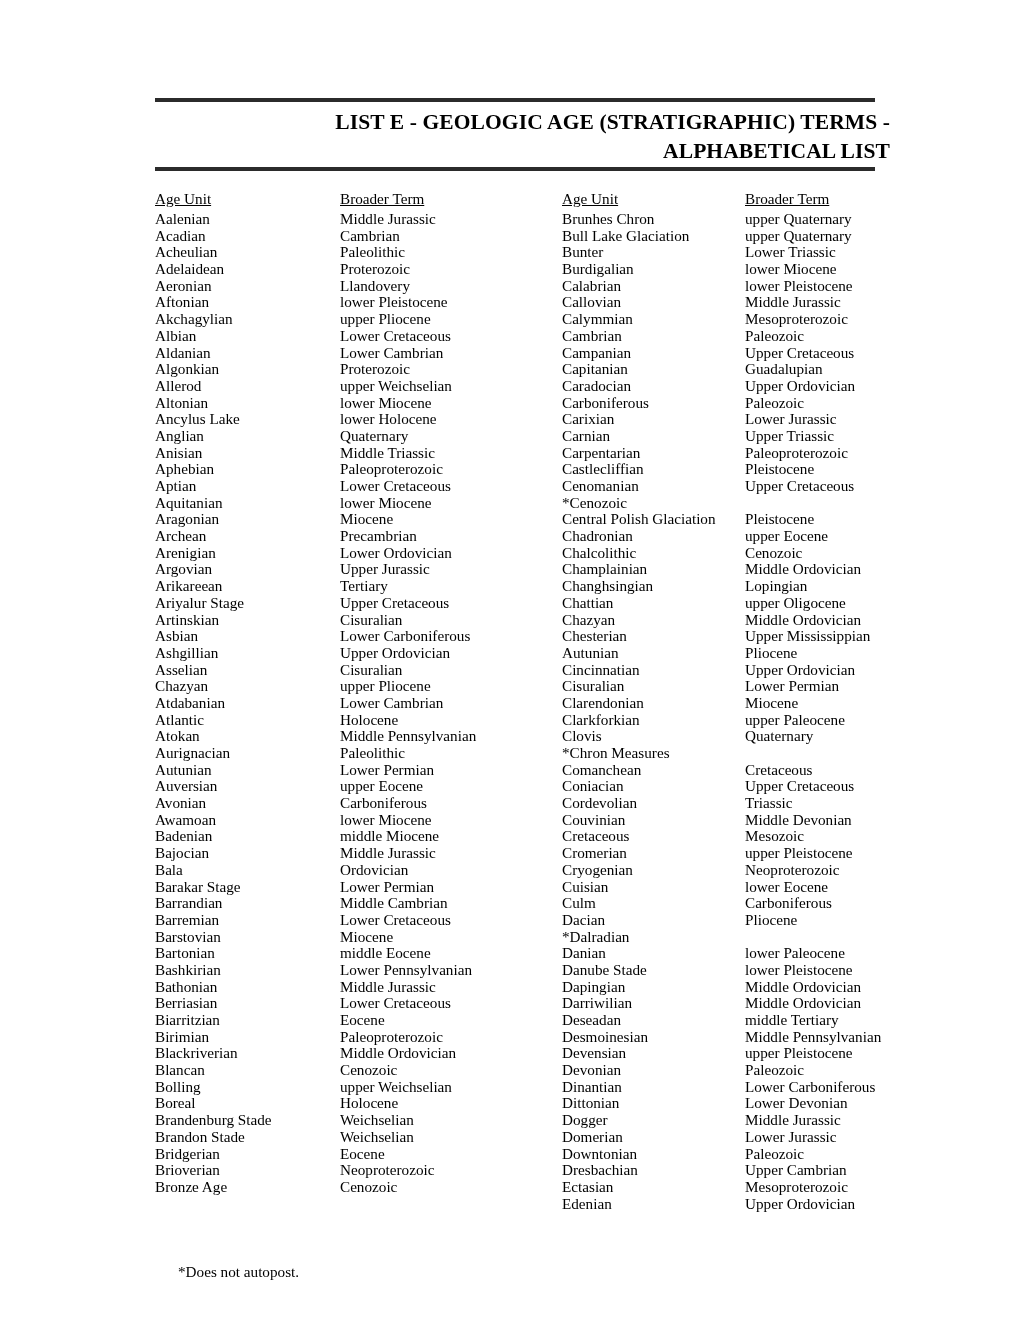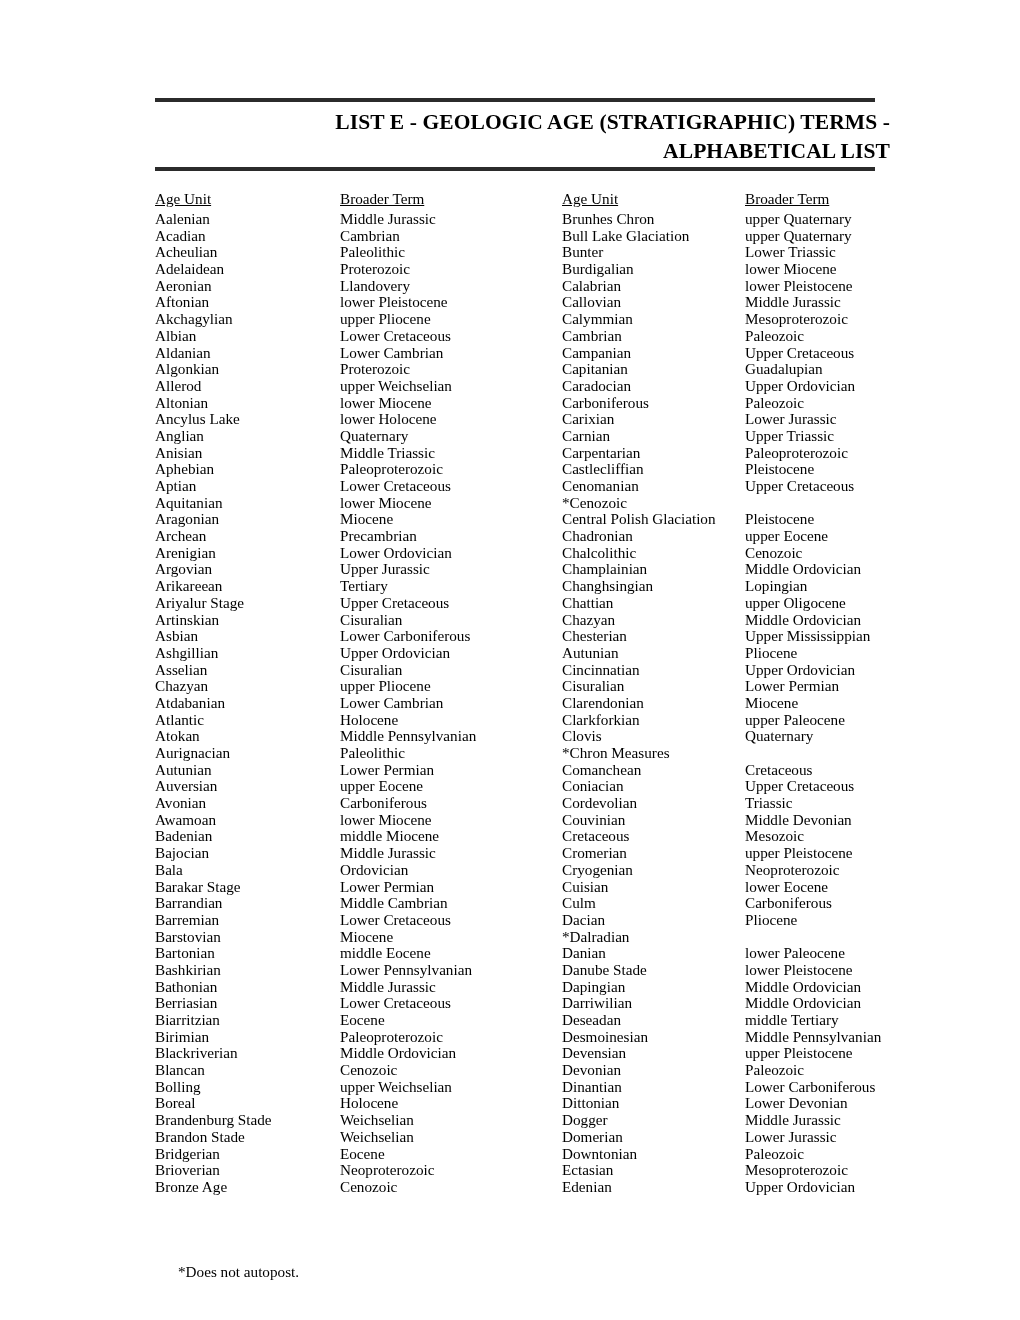--- a/index.html
+++ b/index.html
@@ -588,20 +588,24 @@
           </div>
           <div class="row">
             <div class="cell term">Domerian</div>
             <div class="cell broader">Lower Jurassic</div>
           </div>
           <div class="row">
             <div class="cell term">Downtonian</div>
             <div class="cell broader">Paleozoic</div>
           </div>
           <div class="row">
+            <div class="cell term">Dresbachian</div>
+            <div class="cell broader">Upper Cambrian</div>
+          </div>
+          <div class="row">
             <div class="cell term">Ectasian</div>
             <div class="cell broader">Mesoproterozoic</div>
           </div>
           <div class="row">
             <div class="cell term">Edenian</div>
             <div class="cell broader">Upper Ordovician</div>
           </div>
         </div>
     </div>
 

